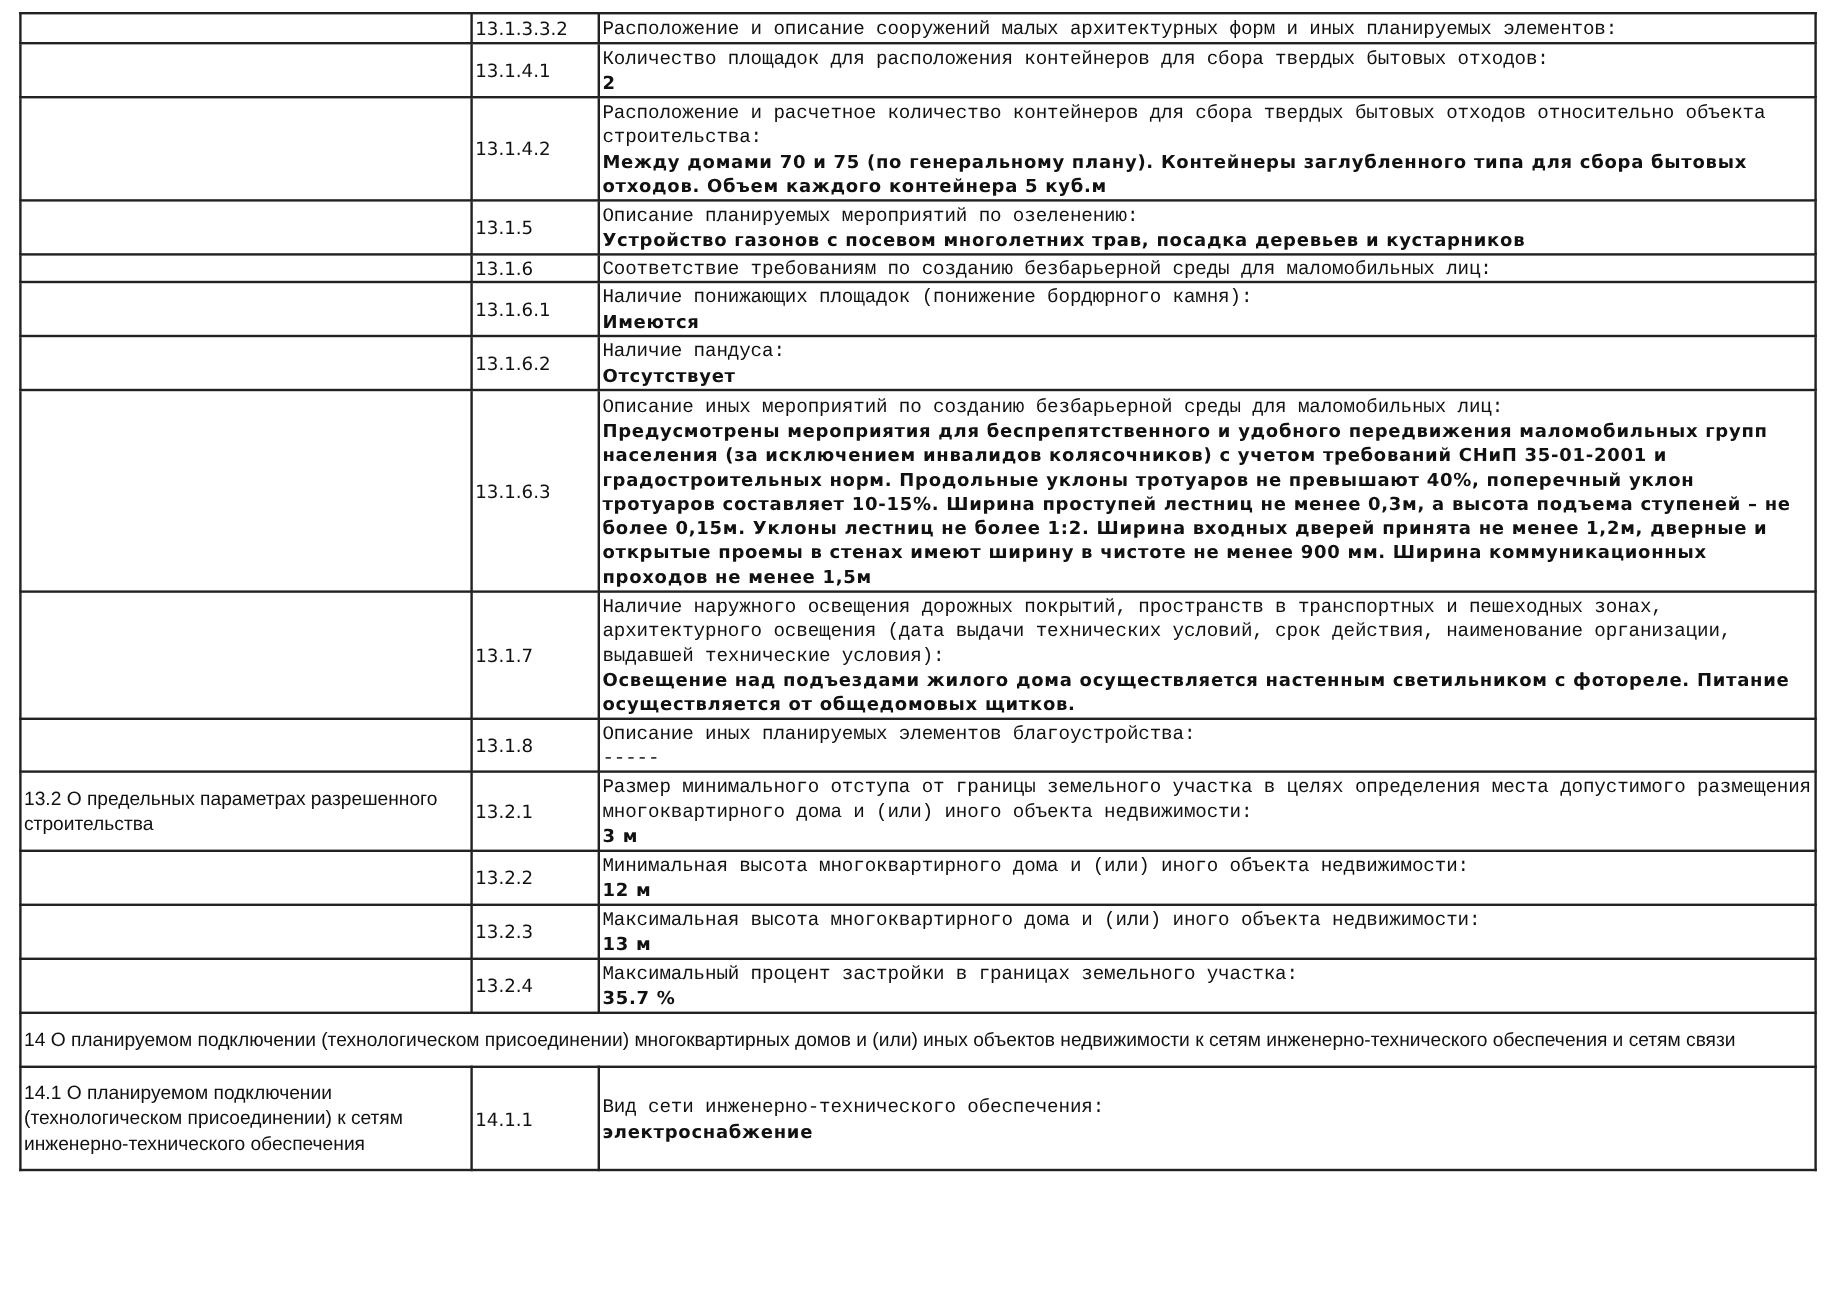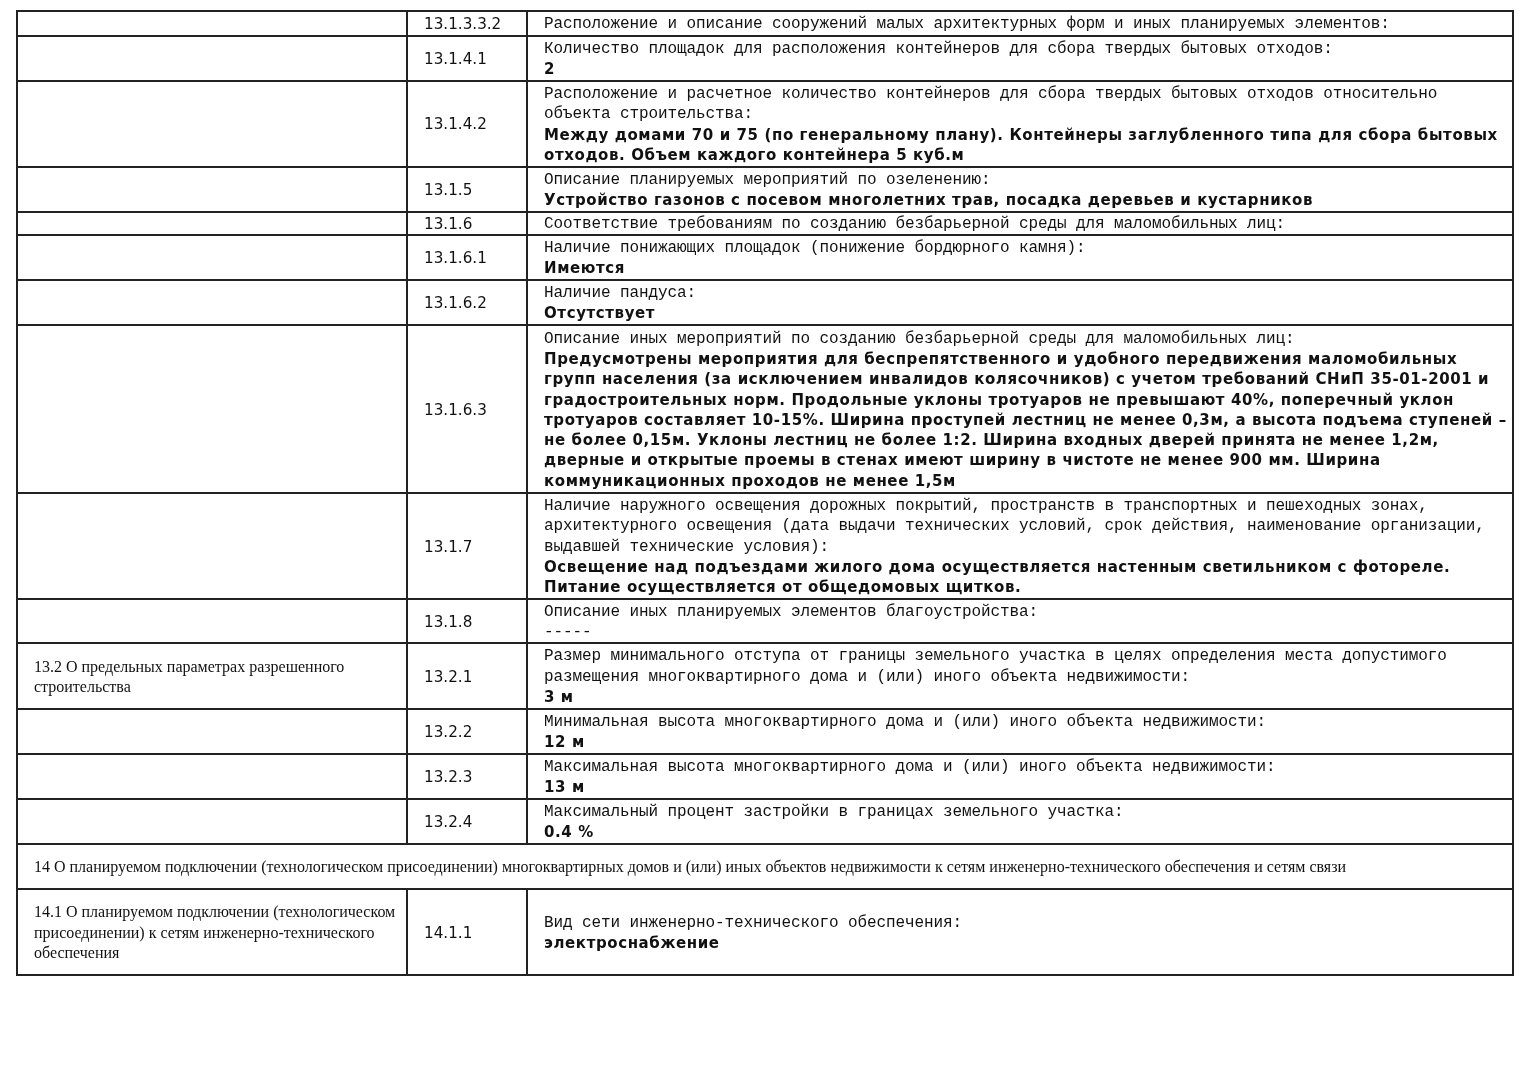--- a/index.html
+++ b/index.html
@@ -1,28 +1,28 @@
 <!DOCTYPE html>
 <html><head>
 <meta charset="utf-8">
 <style>
   html, body { margin: 0; padding: 0; background: #ffffff; }
   body { width: 1529px; height: 1080px; position: relative; overflow: hidden;
          font-family: "DejaVu Sans", sans-serif; color: #111; }
   table.doc { position: absolute; left: 16px; top: 10px; border-collapse: collapse;
               table-layout: fixed; width: 1498px; }
-  table.doc td { border: 2px solid #222; vertical-align: middle; padding: 1px 2px 0 16px;
+  table.doc td { border: 2px solid #222; vertical-align: middle; padding: 1px 2px 0 2px;
                  font-size: 15.2px; line-height: 20.3px; }
   td.c1 { width: 370px; }
   td.c2 { width: 100px; font-size: 15px; }
   td.c3 { }
   .lbl { font-family: Liberation Mono, monospace; font-size: 16px; letter-spacing: -0.1px; display: block; }
   .val { display: block; font-family: "DejaVu Sans", sans-serif; font-weight: bold;
          font-size: 15px; letter-spacing: 0.6px; }
-  .sec { font-family: Liberation Serif, serif; font-size: 16px; }
+  .sec { font-family: Liberation Sans, sans-serif; font-size: 16px; }
 </style>
 </head>
 <body>
 
 <table class="doc">
   <tbody>
     <tr style="height:25px">
       <td class="c1"><span class="sec"></span></td>
       <td class="c2"><span>13.1.3.3.2</span></td>
       <td class="c3">
@@ -122,21 +122,21 @@
       <td class="c3">
         <span class="lbl">Максимальная высота многоквартирного дома и (или) иного объекта недвижимости:</span>
         <span class="val">13 м</span>
       </td>
     </tr>
     <tr style="height:45px">
       <td class="c1"><span class="sec"></span></td>
       <td class="c2"><span>13.2.4</span></td>
       <td class="c3">
         <span class="lbl">Максимальный процент застройки в границах земельного участка:</span>
-        <span class="val">0.4 %</span>
+        <span class="val">35.7 %</span>
       </td>
     </tr>
     <tr style="height:45px">
       <td colspan="3">
         <span class="sec">14 О планируемом подключении (технологическом присоединении) многоквартирных домов и (или) иных объектов недвижимости к сетям инженерно-технического обеспечения и сетям связи</span>
       </td>
     </tr>
     <tr style="height:86px">
       <td class="c1"><span class="sec">14.1 О планируемом подключении (технологическом присоединении) к сетям инженерно-технического обеспечения</span></td>
       <td class="c2"><span>14.1.1</span></td>

